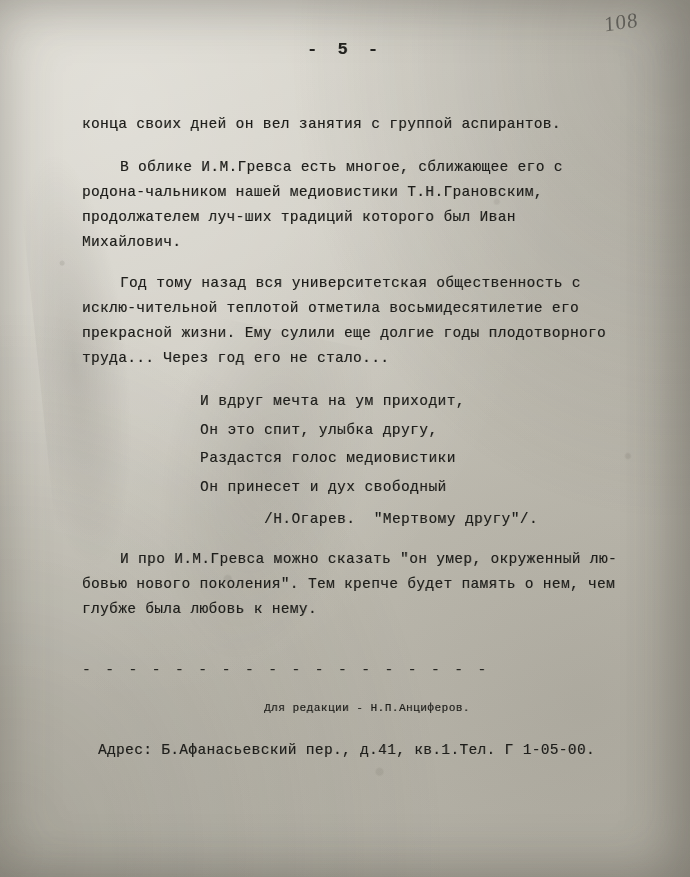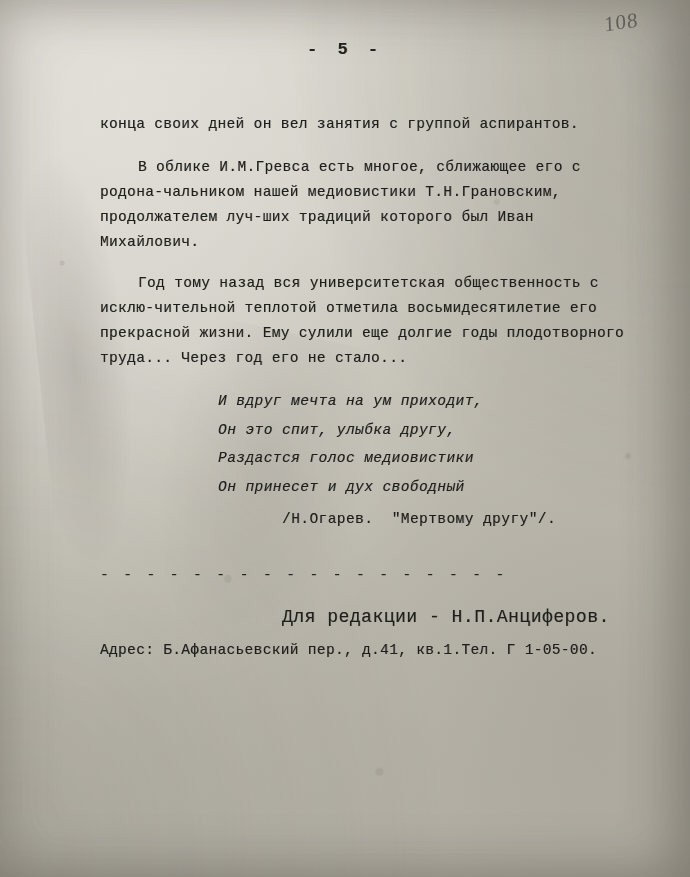--- a/index.html
+++ b/index.html
@@ -85,42 +85,41 @@
     text-align: center;
     font-size: 17px;
     letter-spacing: 5px;
     font-weight: bold;
     color: #232320;
     text-shadow: 0.6px 0.4px 0 rgba(40,40,36,0.45);
   }
 
   .body {
     position: absolute;
-    left: 100px;
+    left: 82px;
     top: 112px;
     width: 540px;
   }
 
   p.para {
     margin: 0 0 16px 0;
     font-size: 14.4px;
     line-height: 25px;
     letter-spacing: 0.4px;
     color: #1e1e1b;
     text-shadow: 0.55px 0.35px 0 rgba(45,45,40,0.42);
     white-space: pre-wrap;
   }
   p.para.indent {
     text-indent: 38px;
   }
   .para.first { margin-bottom: 18px; }
 
   .verse {
     margin: 8px 0 6px 118px;
-    font-style: italic;
   }
   .verse-line {
     font-size: 14.4px;
     line-height: 28.6px;
     letter-spacing: 0.5px;
     color: #1e1e1b;
     text-shadow: 0.55px 0.35px 0 rgba(45,45,40,0.42);
     white-space: pre;
   }
   .attribution {
@@ -135,30 +134,30 @@
   .dashes {
     margin: 40px 0 24px 0;
     font-size: 14.4px;
     letter-spacing: 3px;
     color: #232320;
     white-space: pre;
     text-shadow: 0.5px 0.3px 0 rgba(45,45,40,0.4);
   }
 
   .signature {
-    margin: 0 0 15px 182px;
-    font-size: 18px;
+    margin: 0 0 28px 182px;
+    font-size: 11px;
     letter-spacing: 0.5px;
     color: #1e1e1b;
     text-shadow: 0.55px 0.35px 0 rgba(45,45,40,0.42);
     white-space: pre;
   }
 
   .address {
-    margin: 0;
+    margin: 16px;
     font-size: 14.4px;
     letter-spacing: 0.4px;
     color: #1e1e1b;
     text-shadow: 0.55px 0.35px 0 rgba(45,45,40,0.42);
     white-space: pre;
   }
 </style>
 </head>
 <body>
 
@@ -182,20 +181,21 @@
 
     <div class="verse">
       <div class="verse-line">И вдруг мечта на ум приходит,</div>
       <div class="verse-line">Он это спит, улыбка другу,</div>
       <div class="verse-line">Раздастся голос медиовистики</div>
       <div class="verse-line">Он принесет и дух свободный</div>
     </div>
 
     <div class="attribution">/Н.Огарев.  "Мертвому другу"/.</div>
 
+    <p class="para indent">И про И.М.Гревса можно сказать "он умер, окруженный лю-бовью нового поколения". Тем крепче будет память о нем, чем глубже была любовь к нему.</p>
 
     <div class="dashes">- - - - - - - - - - - - - - - - - -</div>
 
     <div class="signature">Для редакции - Н.П.Анциферов.</div>
 
     <div class="address">Адрес: Б.Афанасьевский пер., д.41, кв.1.Тел. Г 1-05-00.</div>
 
   </div>
 
   <div class="edge-dark"></div>

